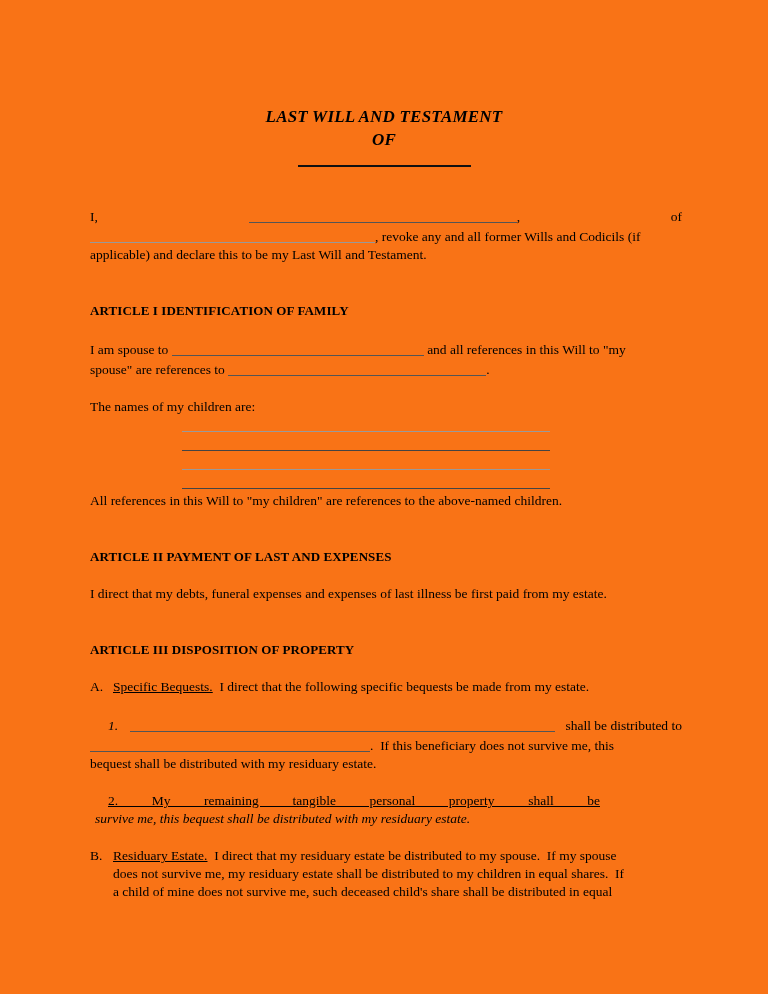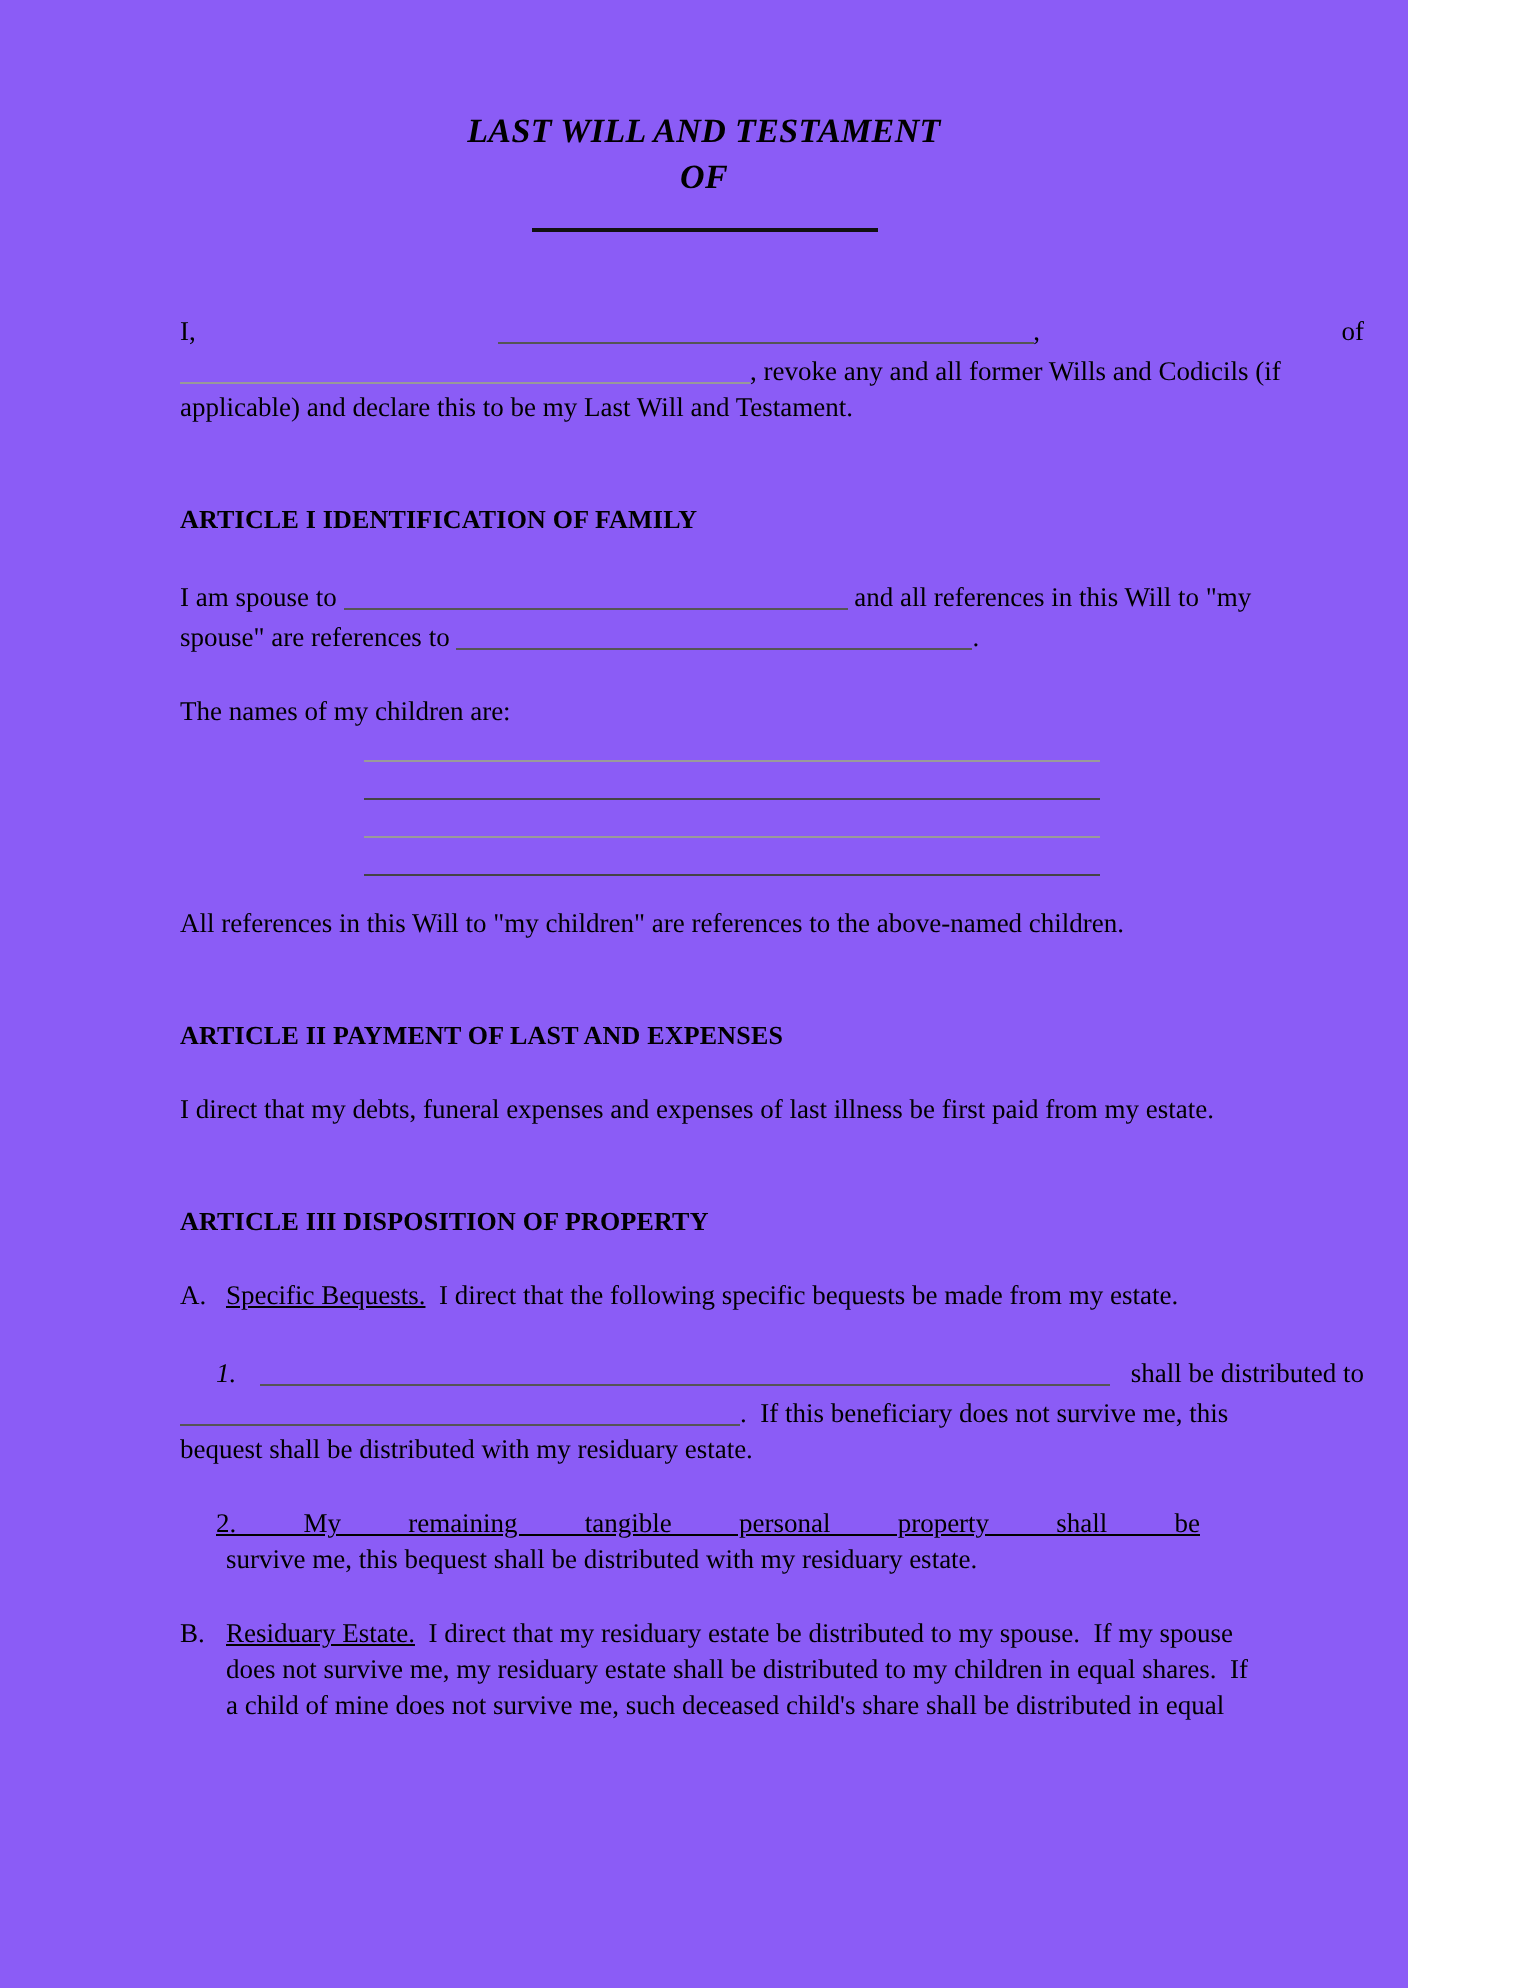--- a/index.html
+++ b/index.html
@@ -1,27 +1,27 @@
 <!DOCTYPE html>
 <html><head>
 <meta charset="utf-8">
 <style>
   html,body{margin:0;padding:0;background:#fff;}
   .page{
     position:relative;
-    width:704px;
+    width:768px;
     height:994px;
-    background:#8b5cf6;
+    background:#f97316;
     font-family:"Liberation Serif","DejaVu Serif",serif;
     font-size:13.5px;
     line-height:18px;
     color:#000;
     overflow:hidden;
     box-sizing:border-box;
-    padding-top:54px;
+    padding-top:105px;
   }
   .content{margin-left:90px;width:592px;}
   .doc-title{
     text-align:center;
     font-weight:bold;
     font-style:italic;
     font-size:17px;
     line-height:23px;
     letter-spacing:0.2px;
   }
@@ -60,28 +60,28 @@
   .hang .sec-label{margin-left:-23px;}
   .item-num{font-style:italic;}
   .child-lines{margin-top:-3px;}
   .child-line{
     height:18px;
     margin-left:92px;
     width:368px;
     border-bottom:1px solid #444;
   }
   .child-line:nth-child(1),.child-line:nth-child(3){border-bottom-color:#9a9a9a;}
-  .child-note{margin-top:15px;}
+  .child-note{margin-top:3px;}
   .i1-l1-num{margin-left:18px;margin-right:12px;}
   .i1-l1-tail{margin-left:10px;}
   .i2-l1{margin-left:18px;width:492px;text-decoration:underline;}
   .i2-l2{margin-left:30px;display:flex;align-items:baseline;}
   .i2-wordgap{display:inline-block;width:22px;}
   .i2-l2 .blank{margin:0 6px;}
-  .i2-l3{margin-left:23px;}
+  .i2-l3{margin-left:5px;font-style:italic;}
 </style>
 </head>
 <body>
 
 <div class="page">
 
   <div class="doc-title">
     <div>LAST WILL AND TESTAMENT</div>
     <div>OF</div>
   </div>

